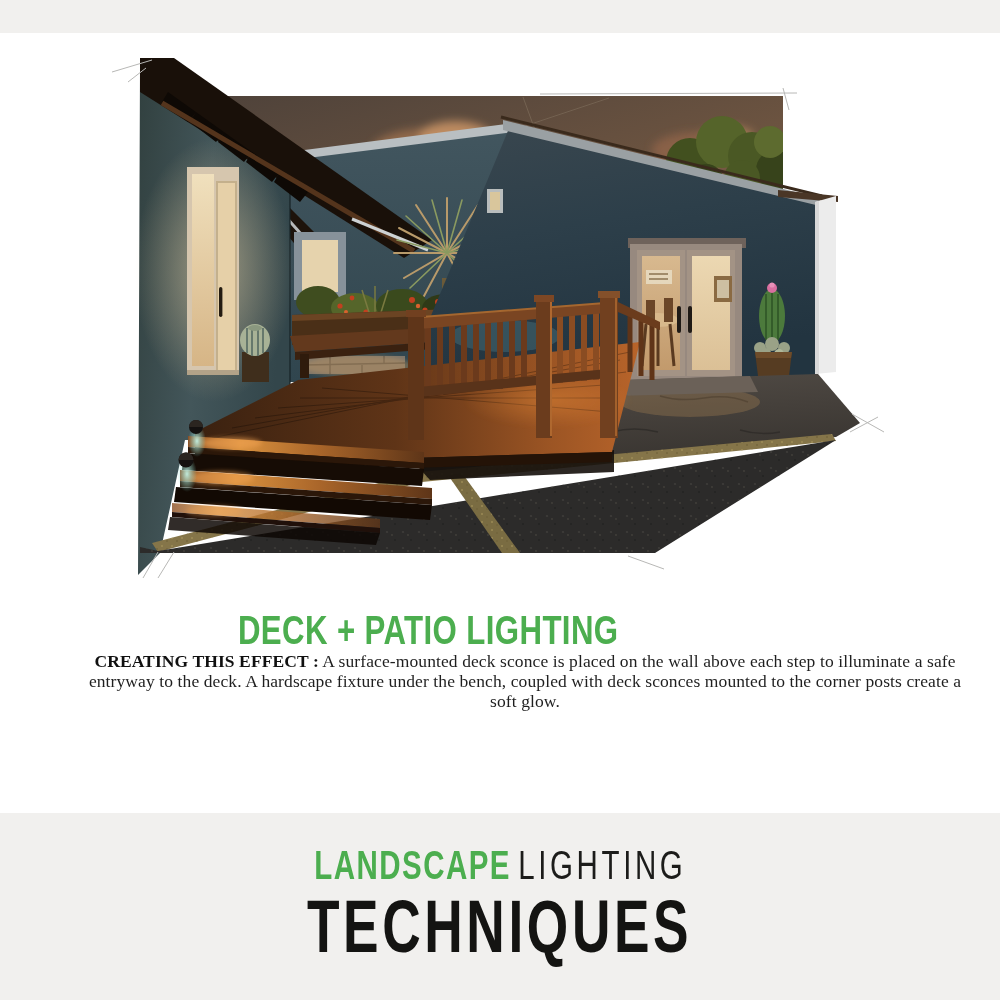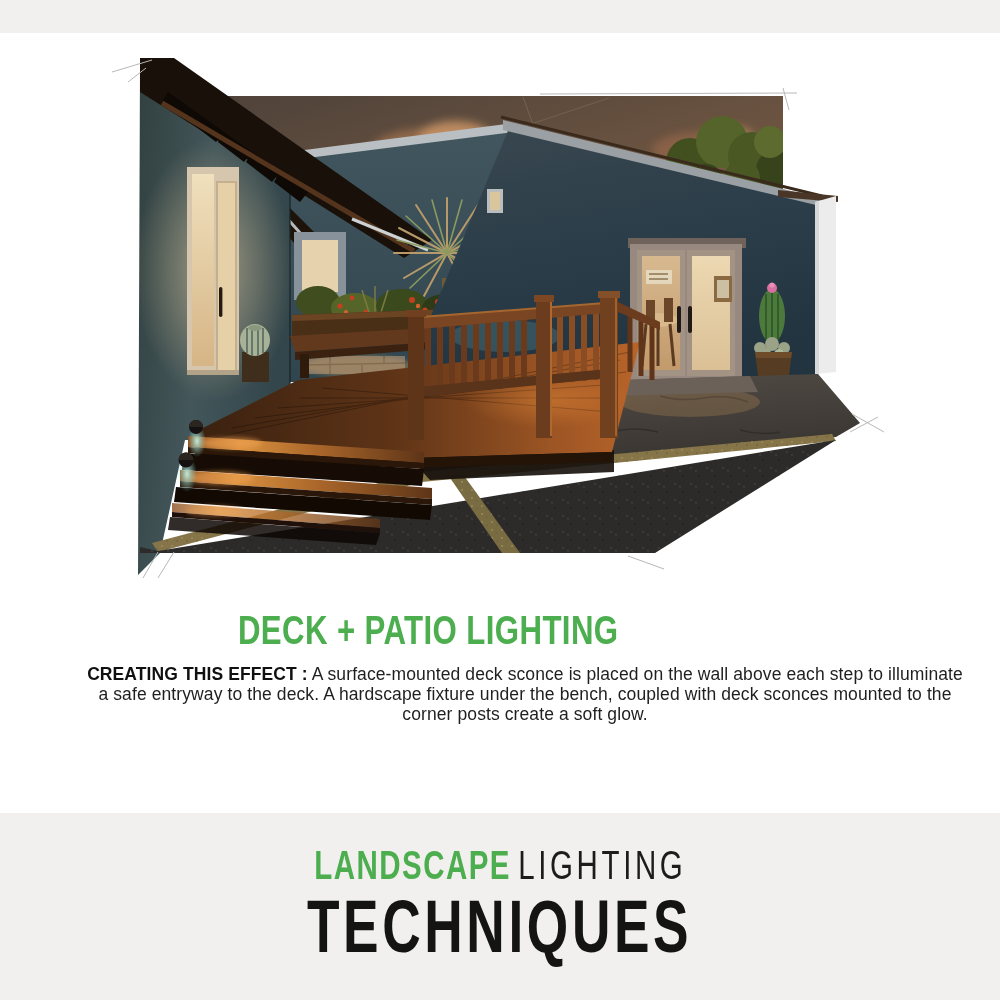--- a/index.html
+++ b/index.html
@@ -6,21 +6,21 @@
   .page{position:relative;width:1000px;height:1000px;background:#ffffff;overflow:hidden;
         font-family:"Liberation Sans", sans-serif;text-align:center;}
   .top-bar{position:absolute;left:0;top:0;width:1000px;height:33px;background:#f1f0ee;}
   .hero{position:absolute;left:0;top:0;width:1000px;height:1000px;}
   .hero svg{display:block;}
   .copy{position:absolute;left:85px;top:608px;width:880px;}
   .headline{color:#4cae4f;font-weight:bold;font-size:40px;letter-spacing:0.5px;
             transform:scaleX(0.78);transform-origin:left center;white-space:nowrap;line-height:44px;}
   .para{color:#1f1f1f;font-size:17.5px;line-height:19.8px;letter-spacing:0.1px;margin:0;width:880px;}
   .para-1{margin-top:13px;}
-  .para-2{margin-top:13px;}
+  .para-2{margin-top:0;font-family:Liberation Serif, serif;}
   .bold-label{font-weight:bold;color:#101010;}
   .footer-band{position:absolute;left:0;top:813px;width:1000px;height:187px;background:#f1f0ee;
                display:flex;flex-direction:column;align-items:center;justify-content:flex-start;}
   .brand-line1{margin-top:30px;font-size:41px;white-space:nowrap;transform:scaleX(0.72);
                transform-origin:center;line-height:44px;}
   .brand-green{color:#4cae4f;font-weight:bold;letter-spacing:2px;}
   .brand-dark{color:#1c1c1a;font-weight:normal;letter-spacing:5px;margin-left:10px;}
   .brand-line2{margin-top:2px;font-size:74px;font-weight:bold;color:#141412;letter-spacing:5px;
                white-space:nowrap;transform:scaleX(0.72);transform-origin:center;line-height:76px;}
 </style>

